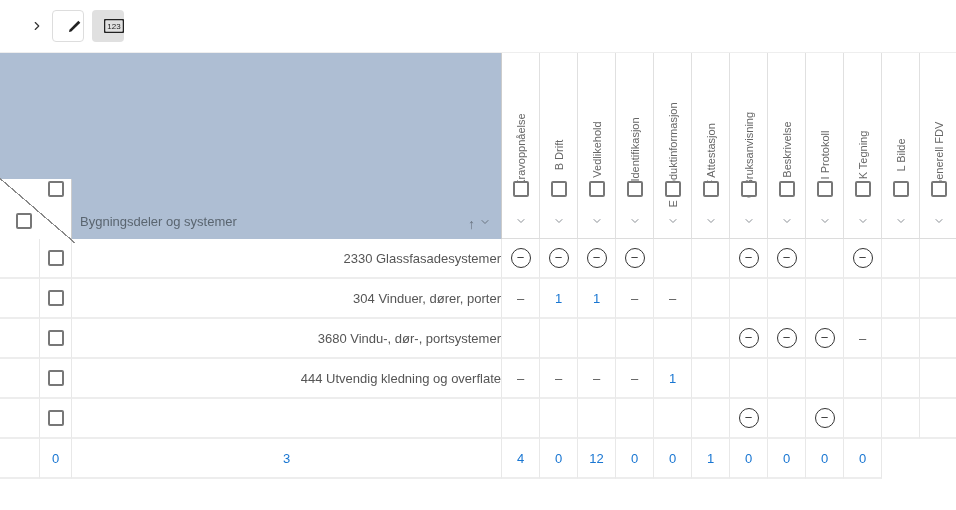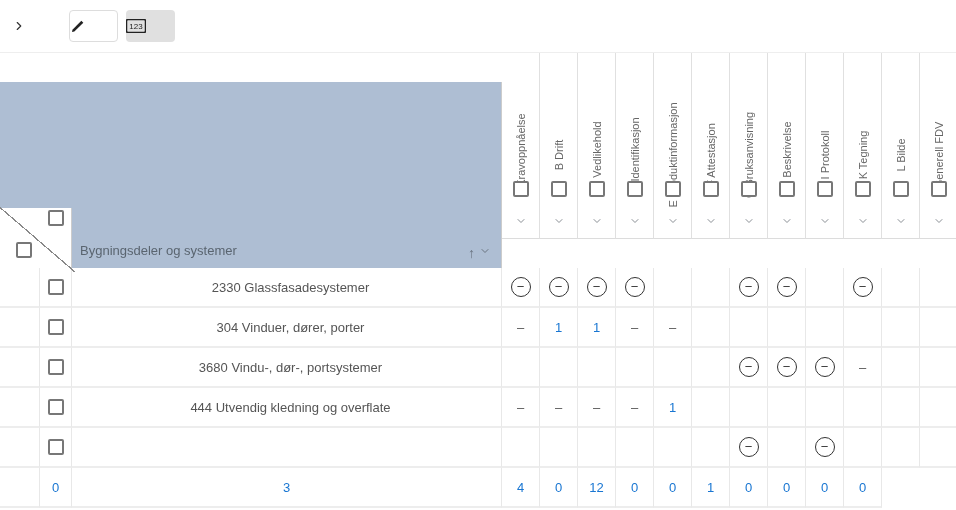--- a/index.html
+++ b/index.html
@@ -15,22 +15,22 @@
 
   
   .toolbar {
     display: flex;
     align-items: center;
     padding: 10px 12px;
     gap: 8px;
     border-bottom: 1px solid #eee;
   }
   .tool-btn {
-    width: 49px; height: 32px;
-    display: flex; align-items: center; justify-content: flex-start;
+    width: 32px; height: 32px;
+    display: flex; align-items: center; justify-content: flex-end;
     border-radius: 4px;
     cursor: pointer;
     border: none;
     background: transparent;
     text-decoration: underline;
   }
   .tool-btn.outline { border: 1px solid #ddd; background: #fff; }
   .tool-btn.active { background: #e0e0e0; }
   .tool-btn svg { display: block; }
 
@@ -40,21 +40,20 @@
     grid-template-columns: 40px 32px 430px 38px 38px 38px 38px 38px 38px 38px 38px 38px 38px 38px 38px;
   }
 
   
   .hdr-left {
     grid-column: 1 / 4;
     position: relative;
     background: #aebed3;
     border-right: 1px solid #ccc;
     height: 186px;
-    margin-top: 29px;
   }
   .hdr-left-inner {
     position: absolute; inset: 0;
   }
   
   .diag {
     position: absolute;
     left: 0; bottom: 0;
     width: 72px; height: 60px;
     background: #fff;
@@ -108,21 +107,21 @@
   
   .cell {
     border-right: 1px solid #e8e8e8;
     border-bottom: 2px solid #ededed;
     height: 40px;
     display: flex; align-items: center; justify-content: center;
     background: #fff;
   }
   .cell.left0 { justify-content: center; }
   .cell.left1 { justify-content: center; }
-  .cell.desc  { justify-content: center; padding-left: 8px; color: #555; }
+  .cell.desc  { justify-content: flex-end; padding-left: 8px; color: #555; }
 
   .cell.sum { color: #1976d2; }
   .link-val { color: #1976d2; }
   .dash { color: #555; }
 
   .minus-circle {
     width: 20px; height: 20px;
     border: 1.5px solid #333;
     border-radius: 50%;
     display: flex; align-items: center; justify-content: center;

